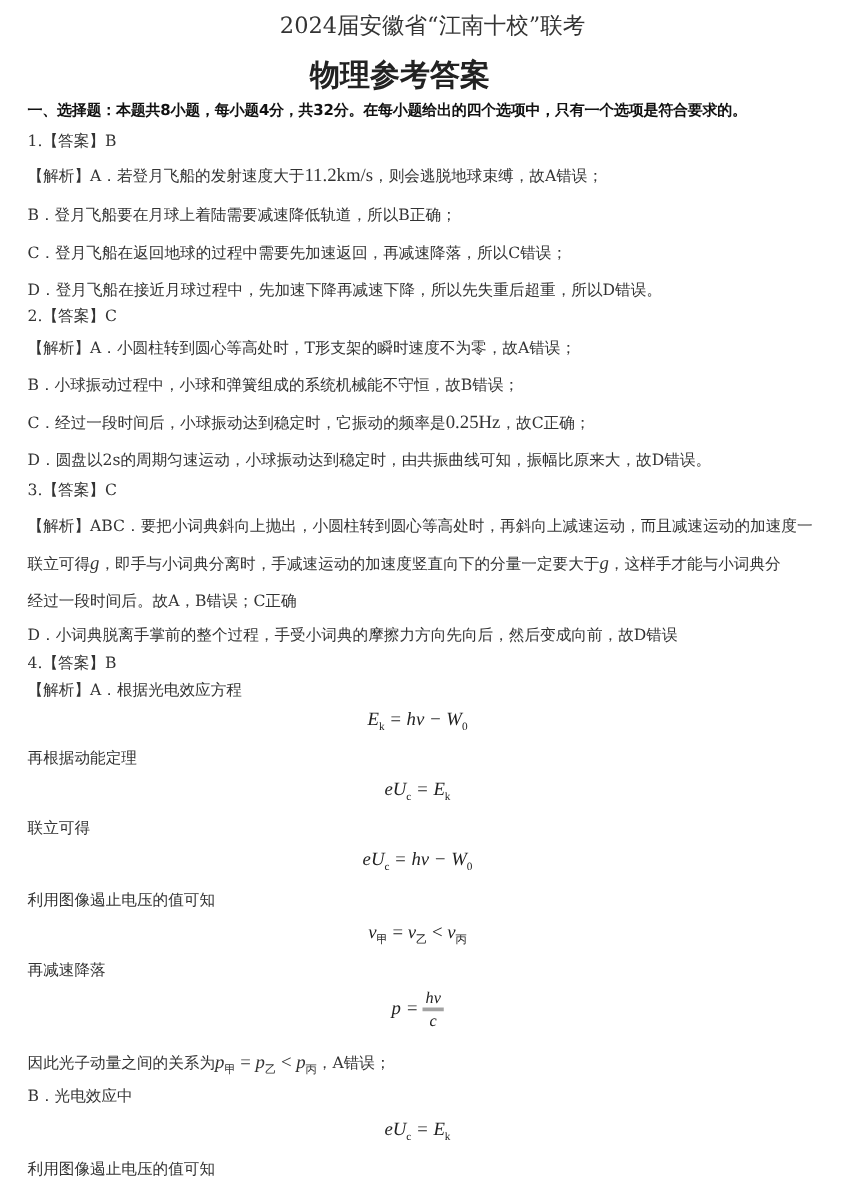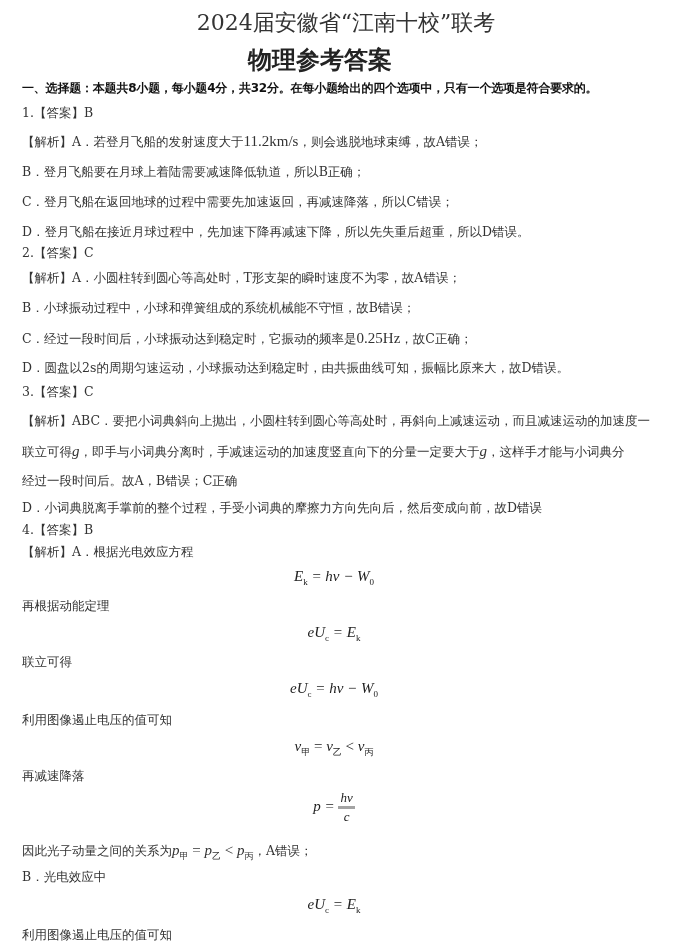--- a/index.html
+++ b/index.html
@@ -2,21 +2,21 @@
 <html><head>
 <meta charset="utf-8">
 <style>
   html, body { margin: 0; padding: 0; background: #ffffff; }
   body {
     width: 692px; height: 952px; overflow: hidden; position: relative;
     font-family: "DejaVu Serif", "Liberation Serif", serif;
     color: #222;
   }
   .abs { position: absolute; white-space: nowrap; }
-  .title1 { left: 0; width: 692px; text-align: center; top: 8px; font-size: 22px; color: #333; }
+  .title1 { left: 0; width: 692px; text-align: center; top: 8px; font-size: 18px; color: #333; }
   .title2 { left: 0; width: 640px; text-align: center; top: 44px; font-size: 24px; font-weight: bold; color: #222; font-family: "DejaVu Sans", sans-serif; }
   .section { left: 22px; top: 80px; font-size: 12px; font-weight: bold; color: #111; font-family: "DejaVu Sans", sans-serif; letter-spacing: -0.2px; text-align: right; }
   .line { left: 22px; font-size: 12.5px; color: #333; }
   .formula { left: 0; width: 668px; text-align: center; font-family: "Liberation Serif", serif; font-style: italic; font-size: 15px; color: #222; }
   .formula sub { font-size: 9px; font-style: normal; }
   .frac { display: inline-block; vertical-align: middle; text-align: center; }
   .frac .num { display: block; border-bottom: 3px solid #a3a3a3; padding: 0 2px; font-size: 13px; }
   .frac .den { display: block; font-size: 13px; }
   .math { font-family: "Liberation Serif", serif; font-size: 15px; }
   .mathi { font-family: "Liberation Serif", serif; font-style: italic; font-size: 15px; }

